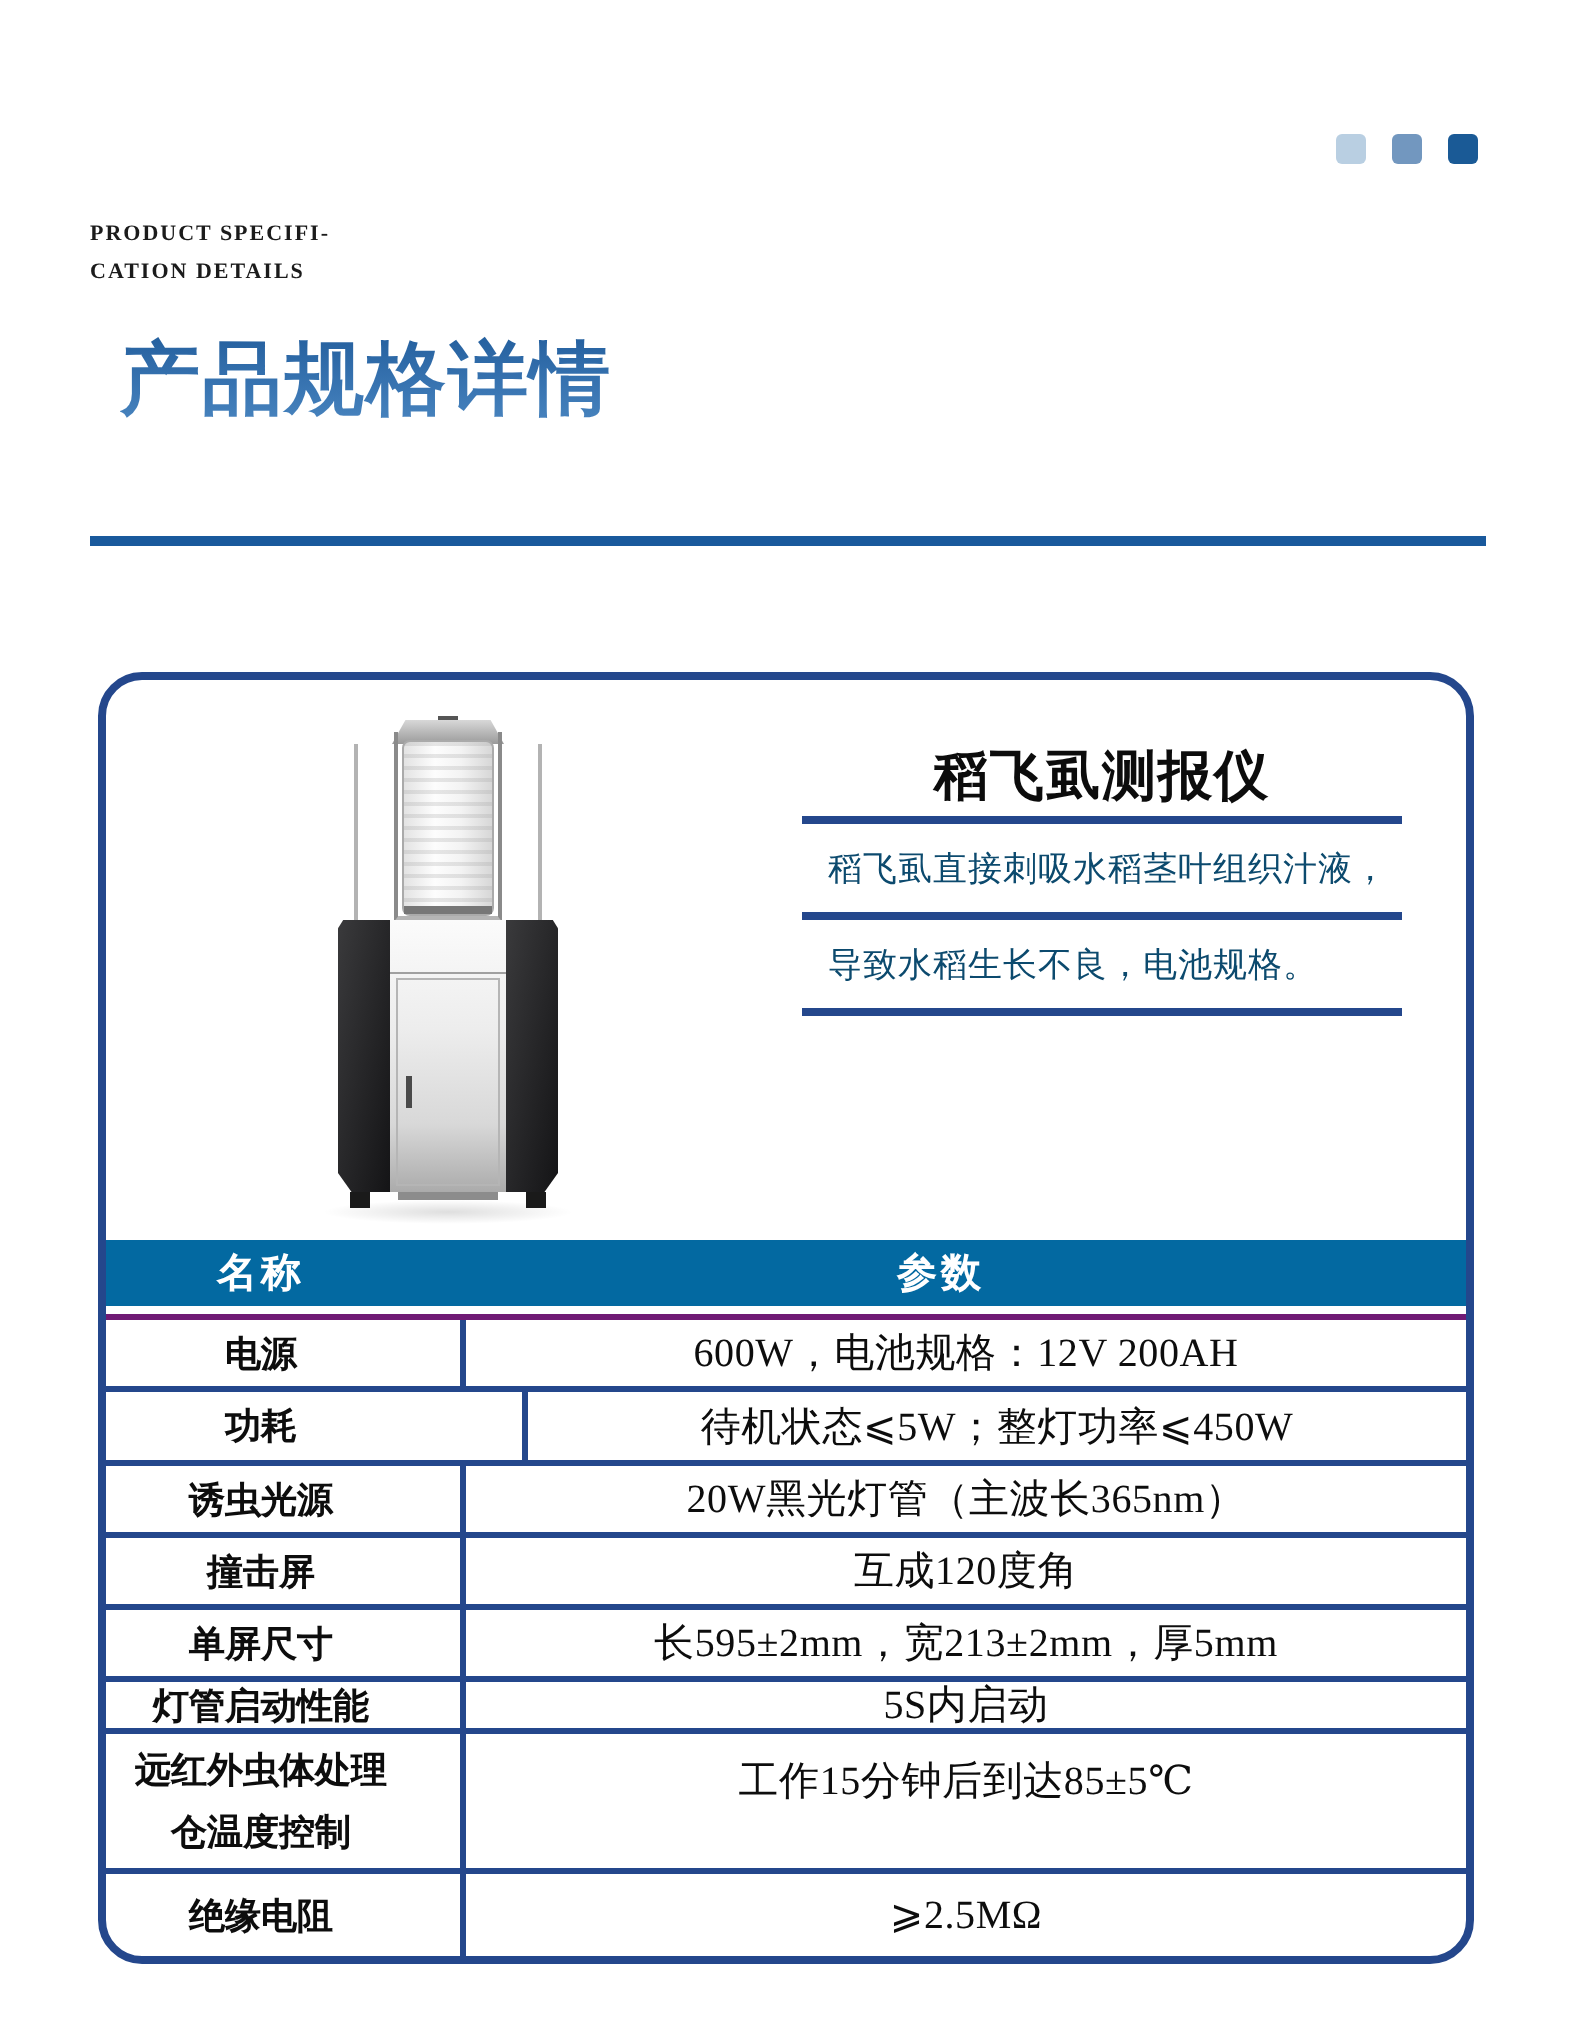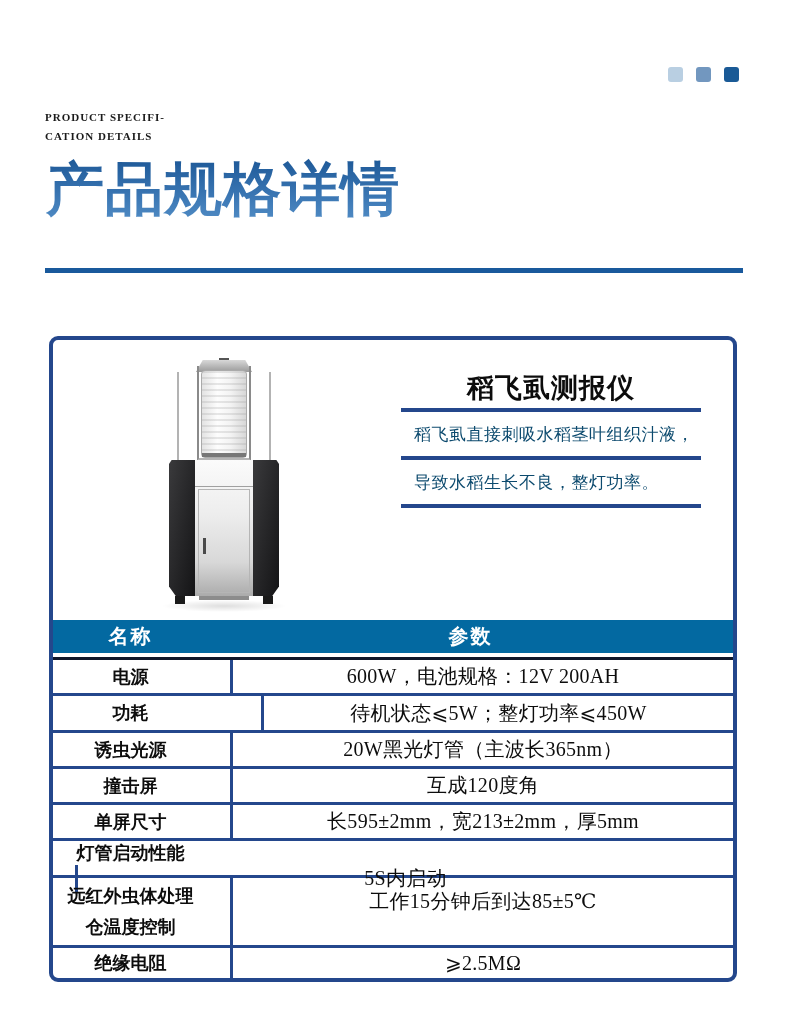--- a/index.html
+++ b/index.html
@@ -8,32 +8,32 @@
 
   
   .squares{position:absolute;left:668px;top:67px;display:flex;gap:13px;}
   .squares span{width:15px;height:15px;border-radius:3px;display:block;background:#ccc;}
 
   
   .eyebrow{position:absolute;left:45px;top:108px;font-size:11px;font-weight:700;
            letter-spacing:1px;line-height:19px;color:#1b1b1b;}
 
   
-  .big-title{position:absolute;left:46px;top:150px;font-size:58px;font-weight:700;
+  .big-title{position:absolute;left:60px;top:150px;font-size:40px;font-weight:700;
              letter-spacing:1px;line-height:80px;color:#2a6aa6;white-space:nowrap;}
   @supports ((-webkit-background-clip:text) or (background-clip:text)){
     .big-title{background:linear-gradient(180deg,#1c5796 8%,#3b77b4 58%,#5590c8 96%);
                -webkit-background-clip:text;background-clip:text;
                -webkit-text-fill-color:transparent;color:transparent;}
   }
   .title-rule{position:absolute;left:45px;top:268px;width:698px;height:5px;background:#19599c;}
 
   
   .card{position:absolute;left:49px;top:336px;width:688px;height:646px;box-sizing:border-box;
-        border:4px solid #24478c;border-radius:9px;overflow:hidden;background:#fff;}
+        border:4px solid #24478c;border-radius:22px;overflow:hidden;background:#fff;}
 
   
   .photo{position:absolute;left:116px;top:18px;width:110px;height:250px;}
   .wire{position:absolute;top:14px;width:2px;height:88px;background:#b3b3b3;}
   .wire.l{left:8px;} .wire.r{left:100px;}
   .lamp-cap{position:absolute;left:27px;top:2px;width:56px;height:12px;
             background:linear-gradient(180deg,#d8d8d8,#9a9a9a);
             clip-path:polygon(12% 0,88% 0,100% 100%,0 100%);}
   .lamp-apex{position:absolute;left:50px;top:0;width:10px;height:6px;background:#555;}
   .post{position:absolute;top:8px;width:2px;height:96px;background:#8a8a8a;}
@@ -69,28 +69,28 @@
   .p-desc{height:44px;display:flex;align-items:center;padding-left:13px;
           font-size:17px;color:#0c4a6e;letter-spacing:.5px;}
 
   
   .thead{position:absolute;left:0;top:280px;width:680px;height:33px;background:#0369a1;
          display:flex;color:#fff;font-weight:700;font-size:20px;}
   .thead .h-name{width:155px;display:flex;align-items:center;justify-content:center;letter-spacing:2px;}
   .thead .h-value{flex:1;display:flex;align-items:center;justify-content:center;letter-spacing:2px;text-align:center;}
 
   .tgrid{position:absolute;left:0;top:317px;width:680px;bottom:0;
-         border-top:3px solid #0f172a;display:flex;flex-direction:column;}
+         border-top:3px solid #701a75;display:flex;flex-direction:column;}
   .spec-row{display:flex;border-bottom:3px solid #24478c;box-sizing:border-box;}
   .spec-row:nth-child(1){height:36px;}
   .spec-row:nth-child(2){height:37px;gap:31px;}
   .spec-row:nth-child(3){height:36px;justify-content:space-between;}
   .spec-row:nth-child(4){height:36px;}
   .spec-row:nth-child(5){height:36px;}
-  .spec-row:nth-child(6){height:37px;flex-direction:column;}
+  .spec-row:nth-child(6){height:26px;}
   .spec-row:nth-child(7){height:70px;}
   .spec-row:nth-child(8){flex:1;border-bottom:none;}
   .cell-name{width:155px;display:flex;align-items:center;justify-content:center;text-align:center;
              font-weight:700;font-size:18px;white-space:pre-line;line-height:24px;color:#0d0d0d;}
   .cell-value{flex:1;border-left:3px solid #24478c;display:flex;align-items:center;
               justify-content:center;font-size:20px;color:#0d0d0d;letter-spacing:.3px;margin-left:22px;}
   .spec-row:nth-child(7) .cell-name{line-height:31px;}
   .spec-row:nth-child(7) .cell-value{align-items:flex-start;padding-top:10px;}
 </style>
 </head>
@@ -133,21 +133,21 @@
       <div class="foot l"></div>
       <div class="foot r"></div>
       <div class="base-bar"></div>
     </div>
 
     <div class="intro">
       <div class="p-name">稻飞虱测报仪</div>
       <div class="p-rule"></div>
       <div class="p-desc">稻飞虱直接刺吸水稻茎叶组织汁液，</div>
       <div class="p-rule"></div>
-      <div class="p-desc">导致水稻生长不良，整灯功率。</div>
+      <div class="p-desc">导致水稻生长不良，电池规格。</div>
       <div class="p-rule"></div>
     </div>
 
     <div class="thead">
       <div class="h-name">名称</div>
       <div class="h-value">参数</div>
     </div>
 
     <div class="tgrid">
   <div class="spec-row">

